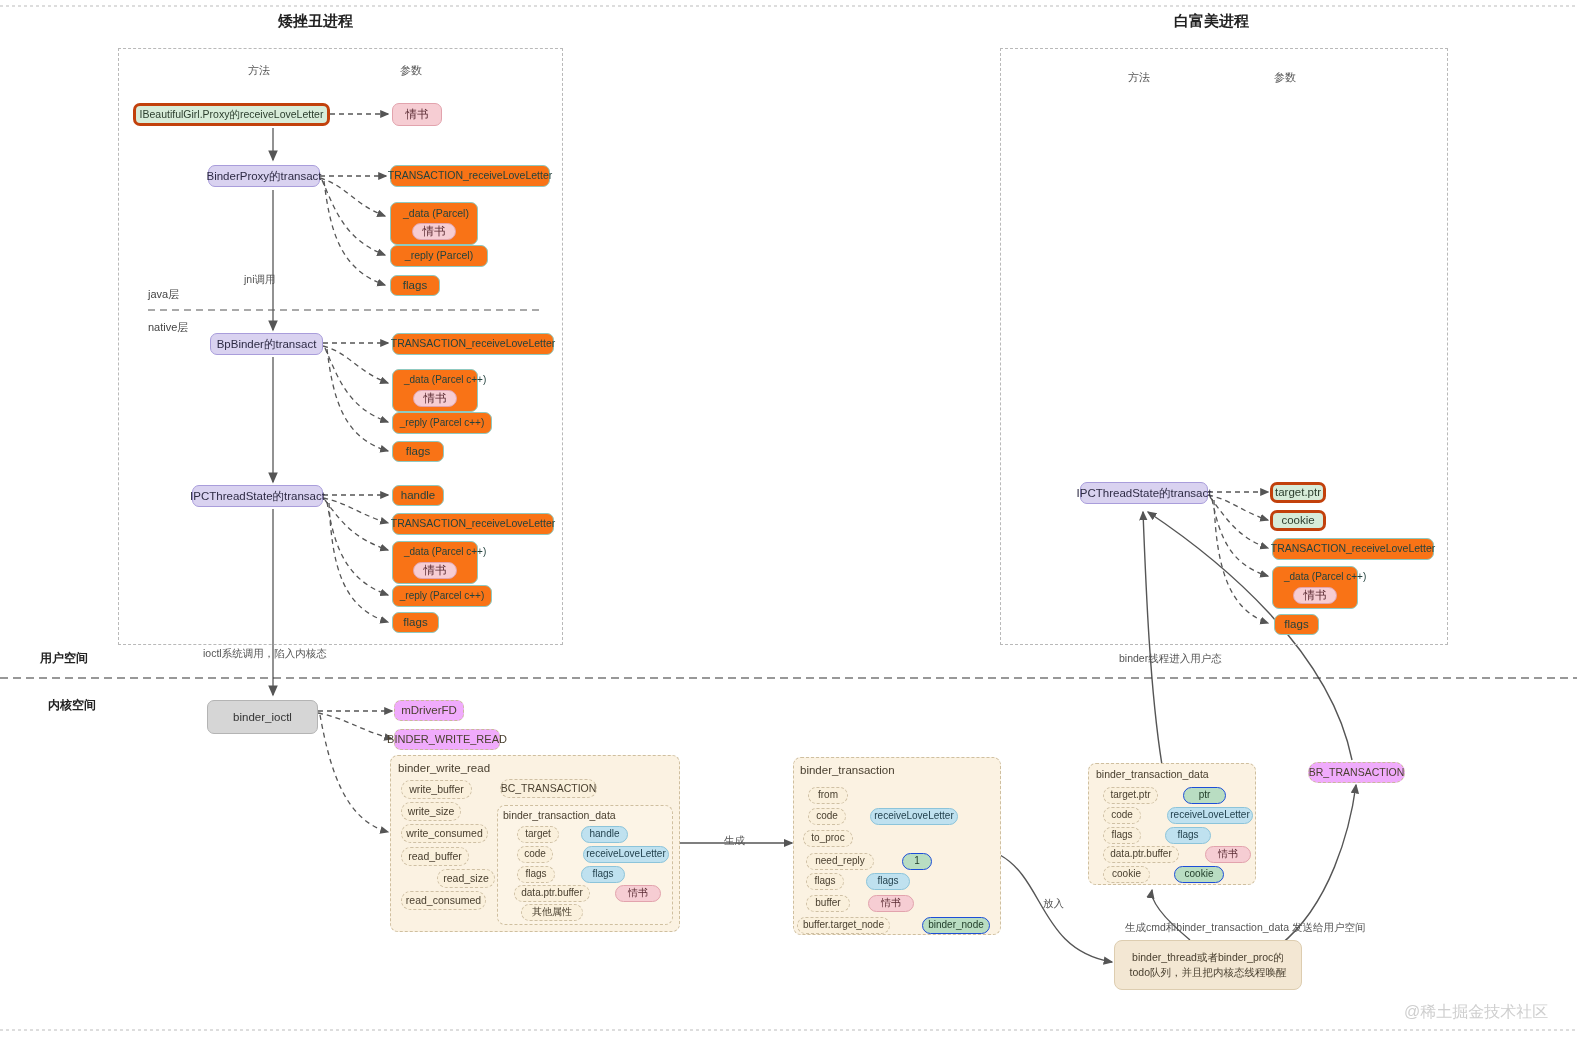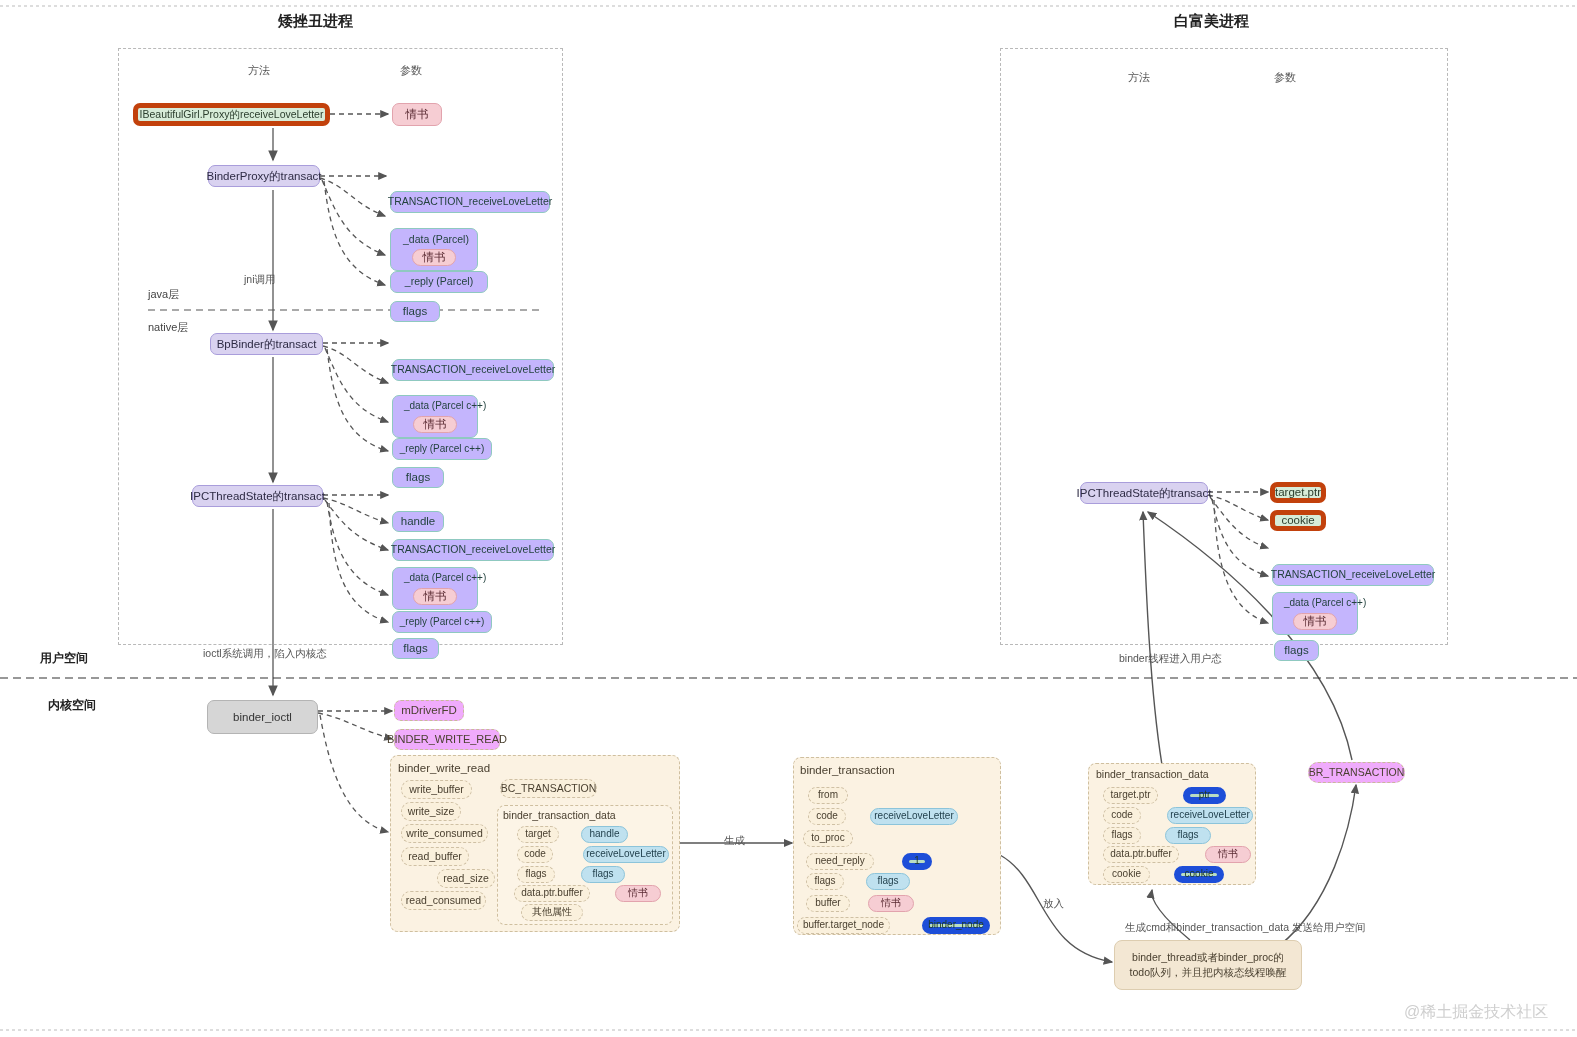--- a/index.html
+++ b/index.html
@@ -22,27 +22,27 @@
     display:flex;
     align-items:center;
     justify-content:center;
     text-align:center;
     border-radius:7px;
     font-size:11.5px;
     line-height:1.25;
     white-space:nowrap;
     padding:0 8px;
   }
-  .n-green{ background:#d7ecd9; border:5px solid #c2410c; color:#2c3e2e; }
+  .n-green{ background:#d7ecd9; border:3px solid #c2410c; color:#2c3e2e; }
   .n-purple{ background:#d9d2f0; border:1px solid #a99ddb; color:#2e2b44; }
-  .n-teal{ background:#c4b5fd; border:1px solid #8fc9c0; color:#23423e;margin-top:26px; }
+  .n-teal{ background:#f97316; border:1px solid #8fc9c0; color:#23423e; }
   .n-pink{ background:#f6cdd3; border:1px solid #e2a3ad; color:#5a2b33; }
   .n-gray{ background:#d6d6d6; border:1px solid #b4b4b4; color:#333; }
   .n-blue{ background:#bfe1ef; border:1px solid #8cc4da; color:#1e3d49; }
-  .n-greenlite{ background:#b9ddc2; border:7px solid #1d4ed8; color:#1e3a26; }
+  .n-greenlite{ background:#b9ddc2; border:1px solid #1d4ed8; color:#1e3a26; }
   .n-cream{ background:#f0abfc; border:1px dashed #c9b99a; color:#4a4030;justify-content:center; }
   .n-creamnb{ background:#faf0dc; border:1px dashed #cfc0a4; color:#4a4030; }
   .n-solidcream{ background:#f3e7d3; border:1px solid #ddcdb0; color:#4a4030; }
 
   
   .panel{
     position:absolute;
     box-sizing:border-box;
     border:1px dashed #b9b9b9;
     background:transparent;

